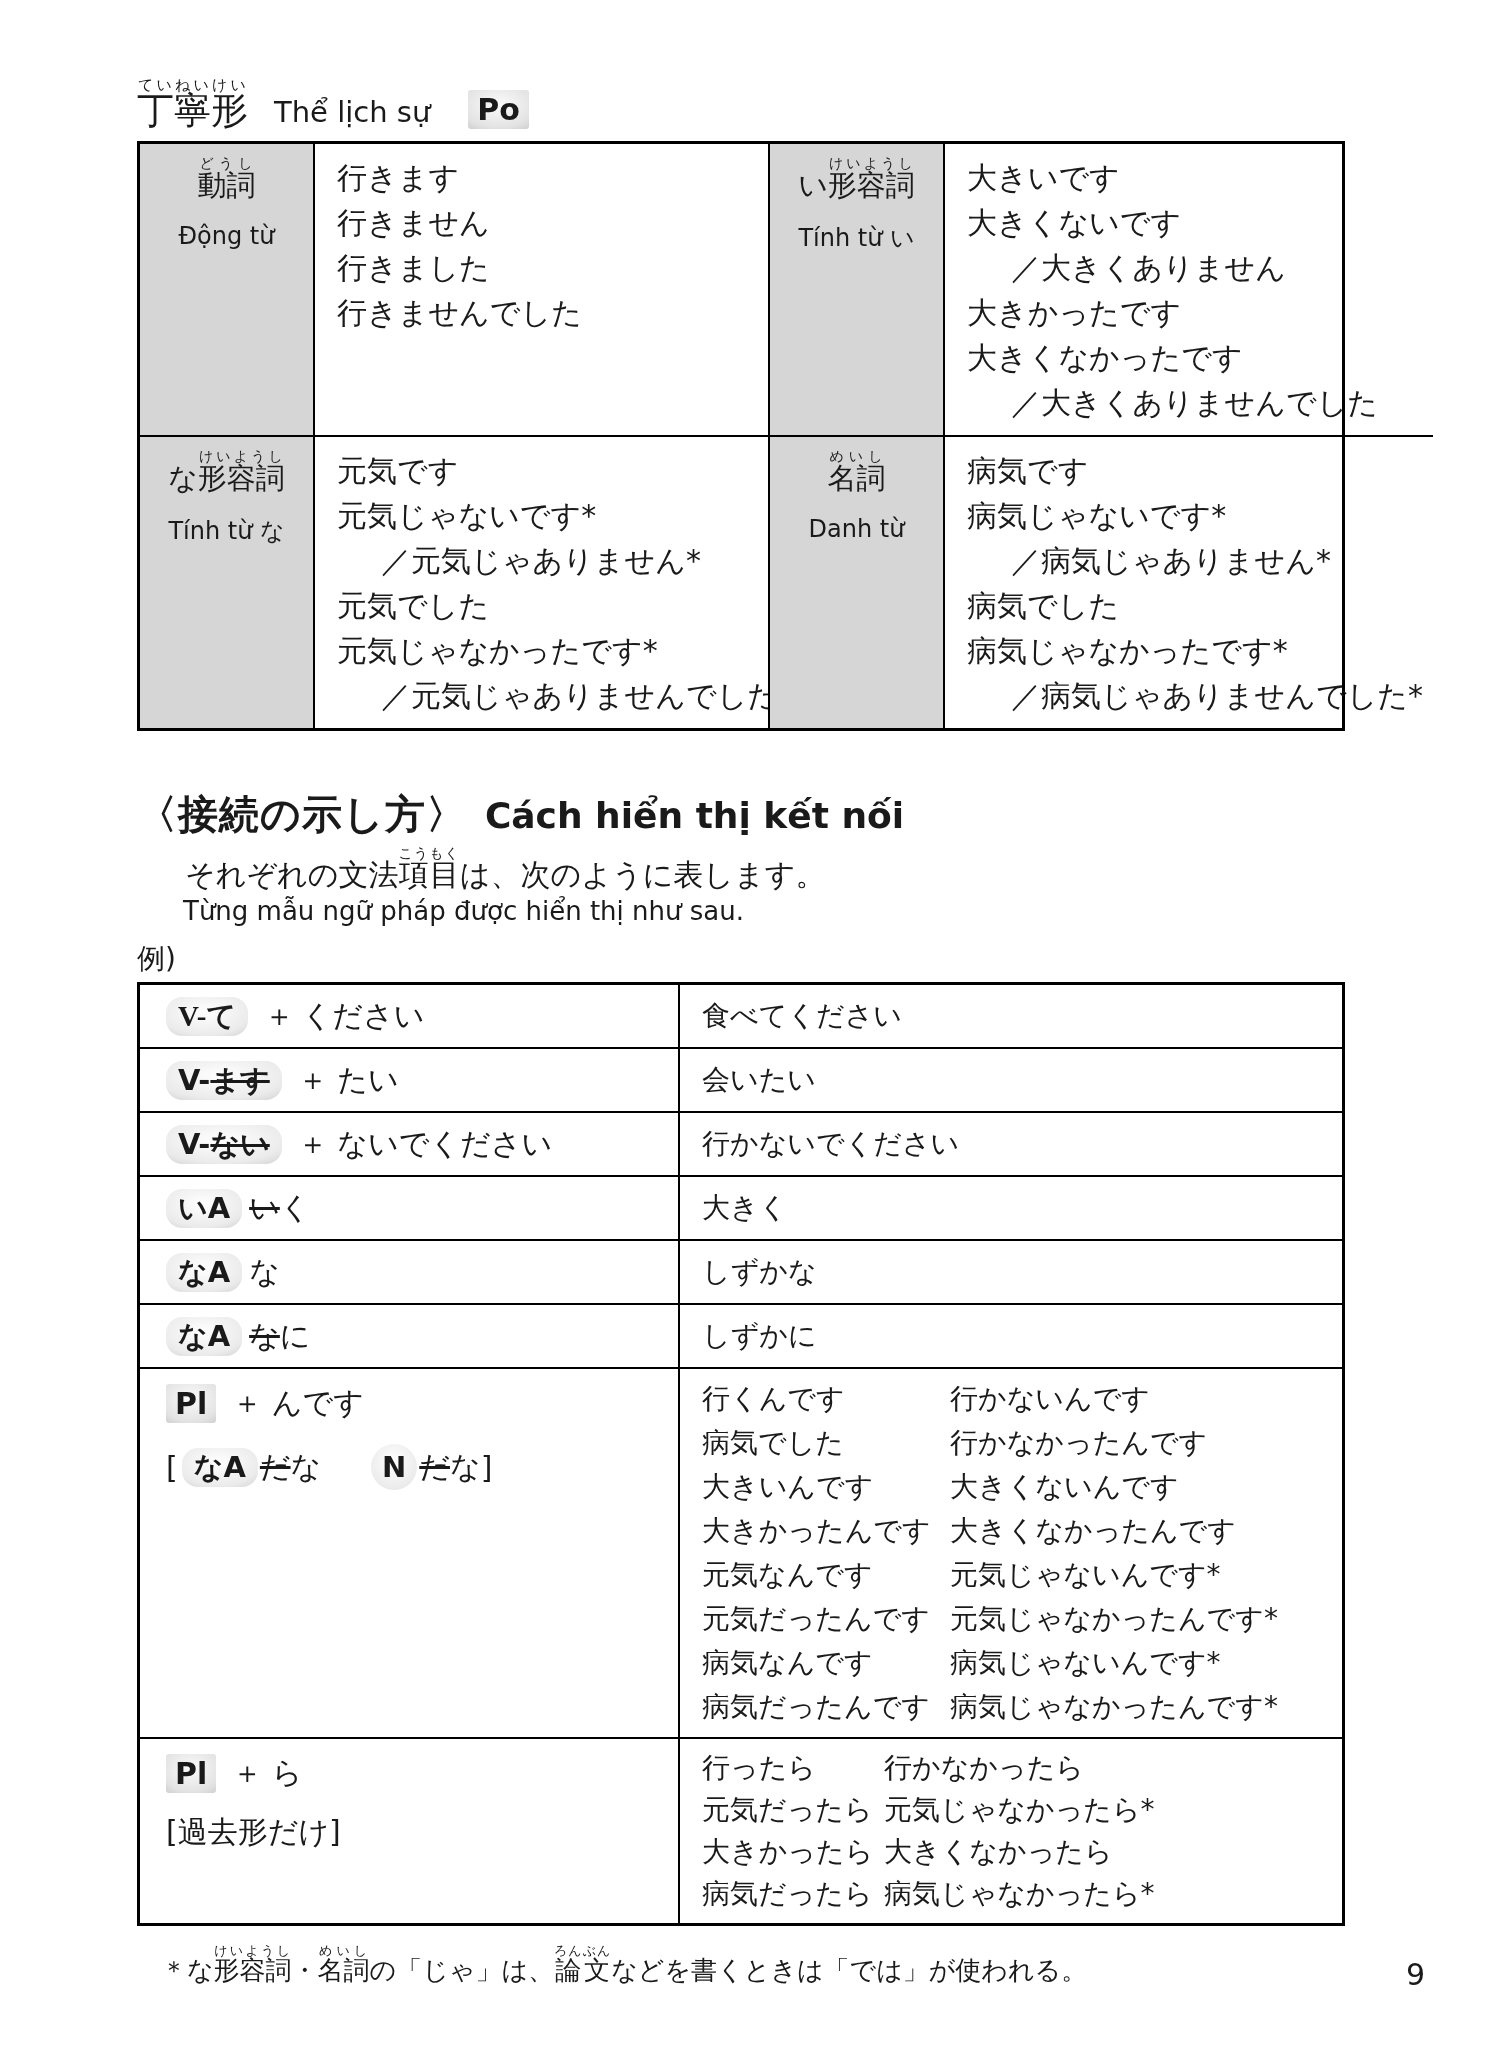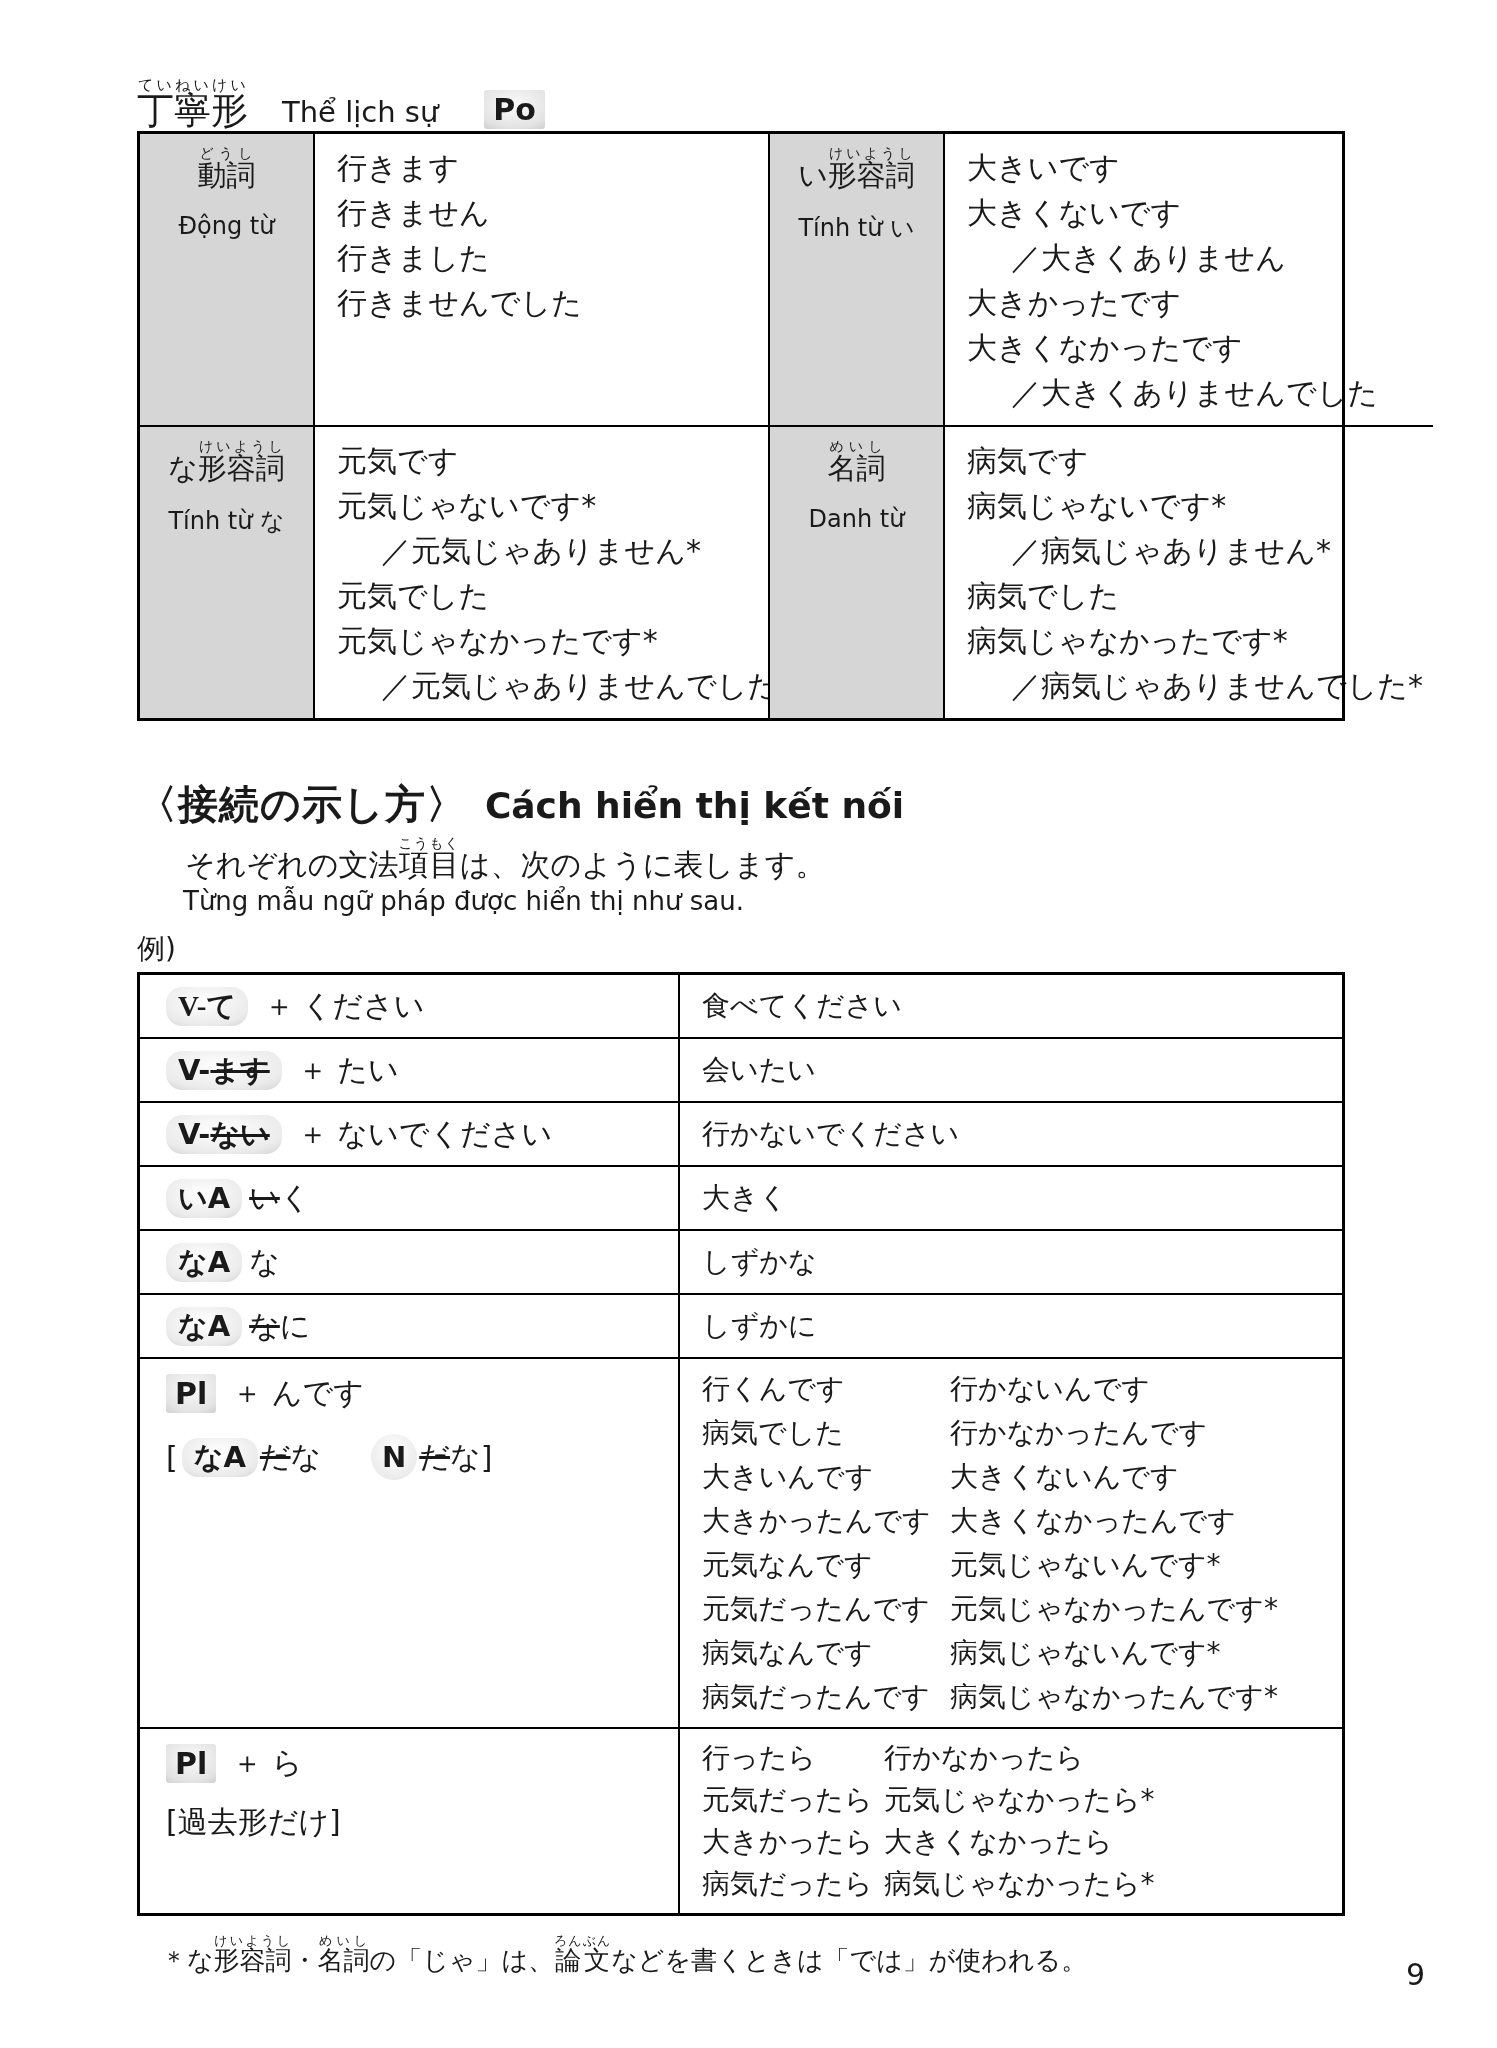--- a/index.html
+++ b/index.html
@@ -15,36 +15,37 @@
     overflow: hidden;
   }
   ruby { ruby-position: over; }
   rt { font-size: 14px; letter-spacing: 1px; font-weight: normal; }
 
   
   .doc-header {
     margin-top: 78px;
     display: flex;
     align-items: flex-end;
-    gap: 34px;
+    gap: 26px;
   }
   .title-jp { font-size: 37px; line-height: 1.05; }
   .title-jp rt { font-size: 15px; }
   .title-viet { font-size: 29px; padding-bottom: 2px; }
   .badge-sq {
     display: inline-flex; align-items: center; justify-content: center;
     padding: 3px 9px;
     border-radius: 3px;
     background: radial-gradient(ellipse 130% 130% at 50% 38%, #fbfbfb 0%, #e3e3e3 45%, #9f9f9f 100%);
     font-weight: bold; font-size: 30px; line-height: 1.1;
   }
   .badge-po { margin-left: 12px; margin-bottom: 2px; }
 
   
   .table1 {
+    margin-top: 10px;
     display: grid;
     grid-template-columns: 173px 455px 175px 1fr;
     border: 3px solid #000;
   }
   .table1 > div { border-left: 2px solid #000; }
   .table1 > div:nth-child(4n+1) { border-left: none; }
   .table1 > div:nth-child(n+5) { border-top: 2px solid #000; }
   .t1-label {
     background: #d6d6d6;
     text-align: center;

